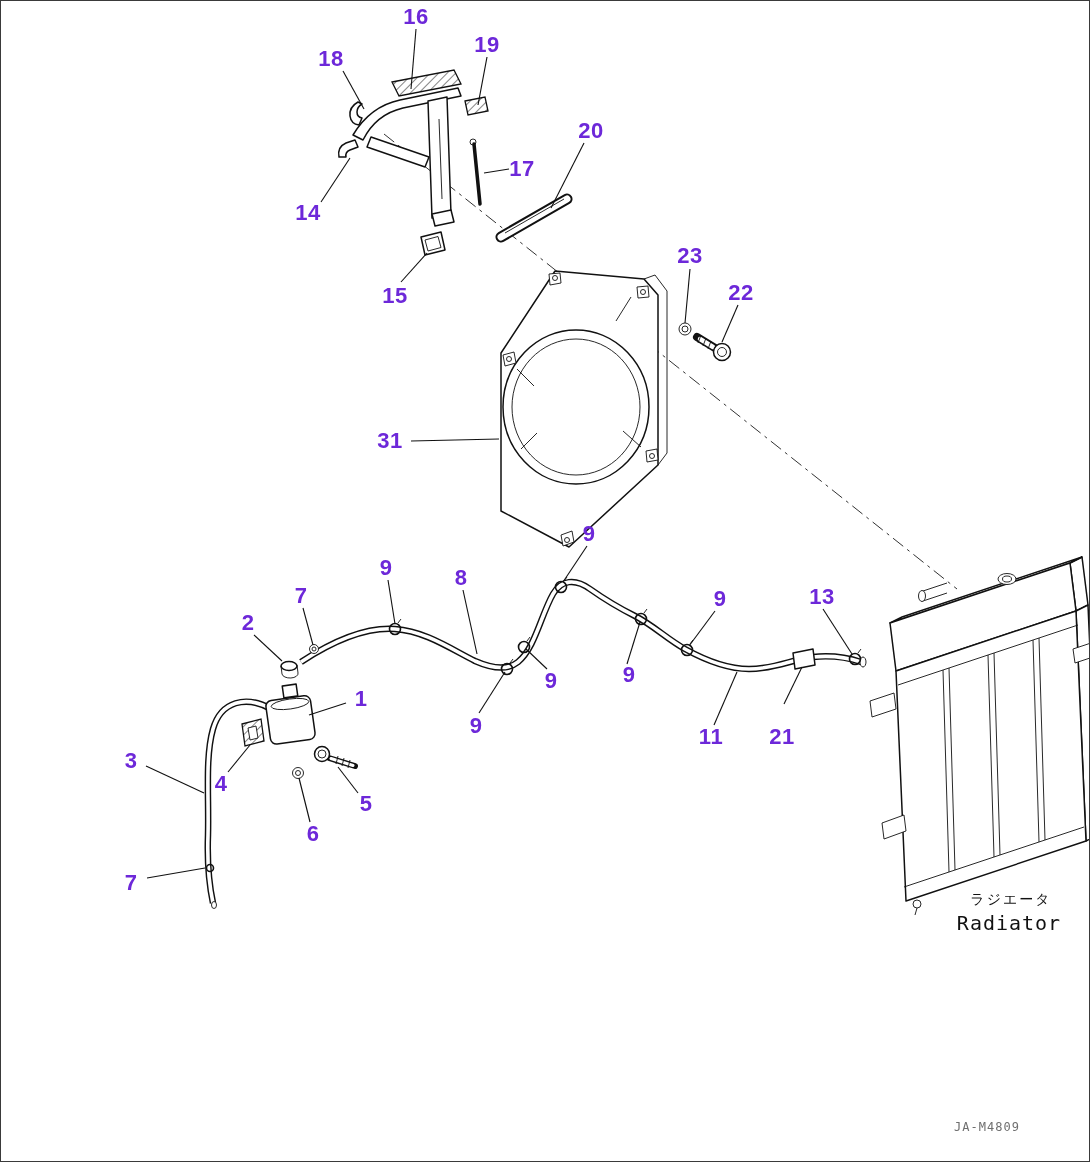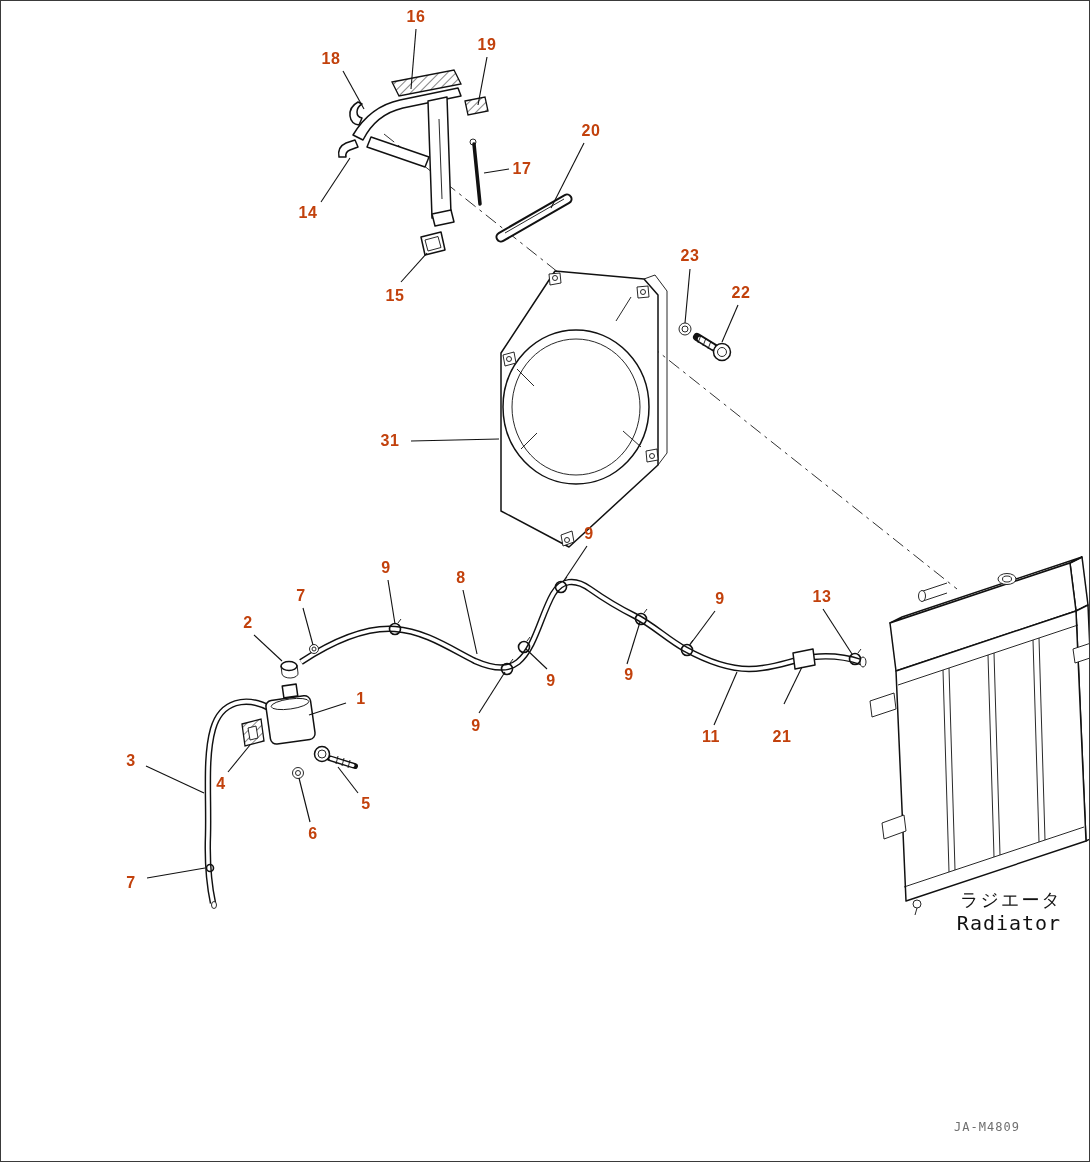--- a/index.html
+++ b/index.html
@@ -5,27 +5,27 @@
   * { margin:0; padding:0; box-sizing:border-box; }
   html,body { background:#fff; font-family:"Liberation Sans", sans-serif; }
   .page {
     position:relative; width:1090px; height:1162px;
     background:#ffffff; border:1px solid #3a3a3a; overflow:hidden;
   }
   .page > svg { position:absolute; left:0; top:0; }
   .callout {
     position:absolute; transform:translate(-50%,-50%);
     font-family:"Liberation Sans", sans-serif;
-    font-weight:bold; font-size:16px; color:#c2410c;
+    font-weight:bold; font-size:22px; color:#6d28d9;
     letter-spacing:.5px; white-space:nowrap; user-select:none;
   }
   .label-jp {
     position:absolute; transform:translate(-50%,-50%);
     font-family:"DejaVu Sans Mono", monospace;
-    font-size:18px; color:#111; letter-spacing:2px; white-space:nowrap;
+    font-size:14px; color:#111; letter-spacing:2px; white-space:nowrap;
   }
   .label-en {
     position:absolute; transform:translate(-50%,-50%);
     font-family:"DejaVu Sans Mono", monospace;
     font-size:20px; color:#111; letter-spacing:1px; white-space:nowrap;
   }
   .code {
     position:absolute; transform:translate(-50%,-50%);
     font-family:"DejaVu Sans Mono", monospace;
     font-size:12px; color:#6f6f6f; letter-spacing:1px; white-space:nowrap;

